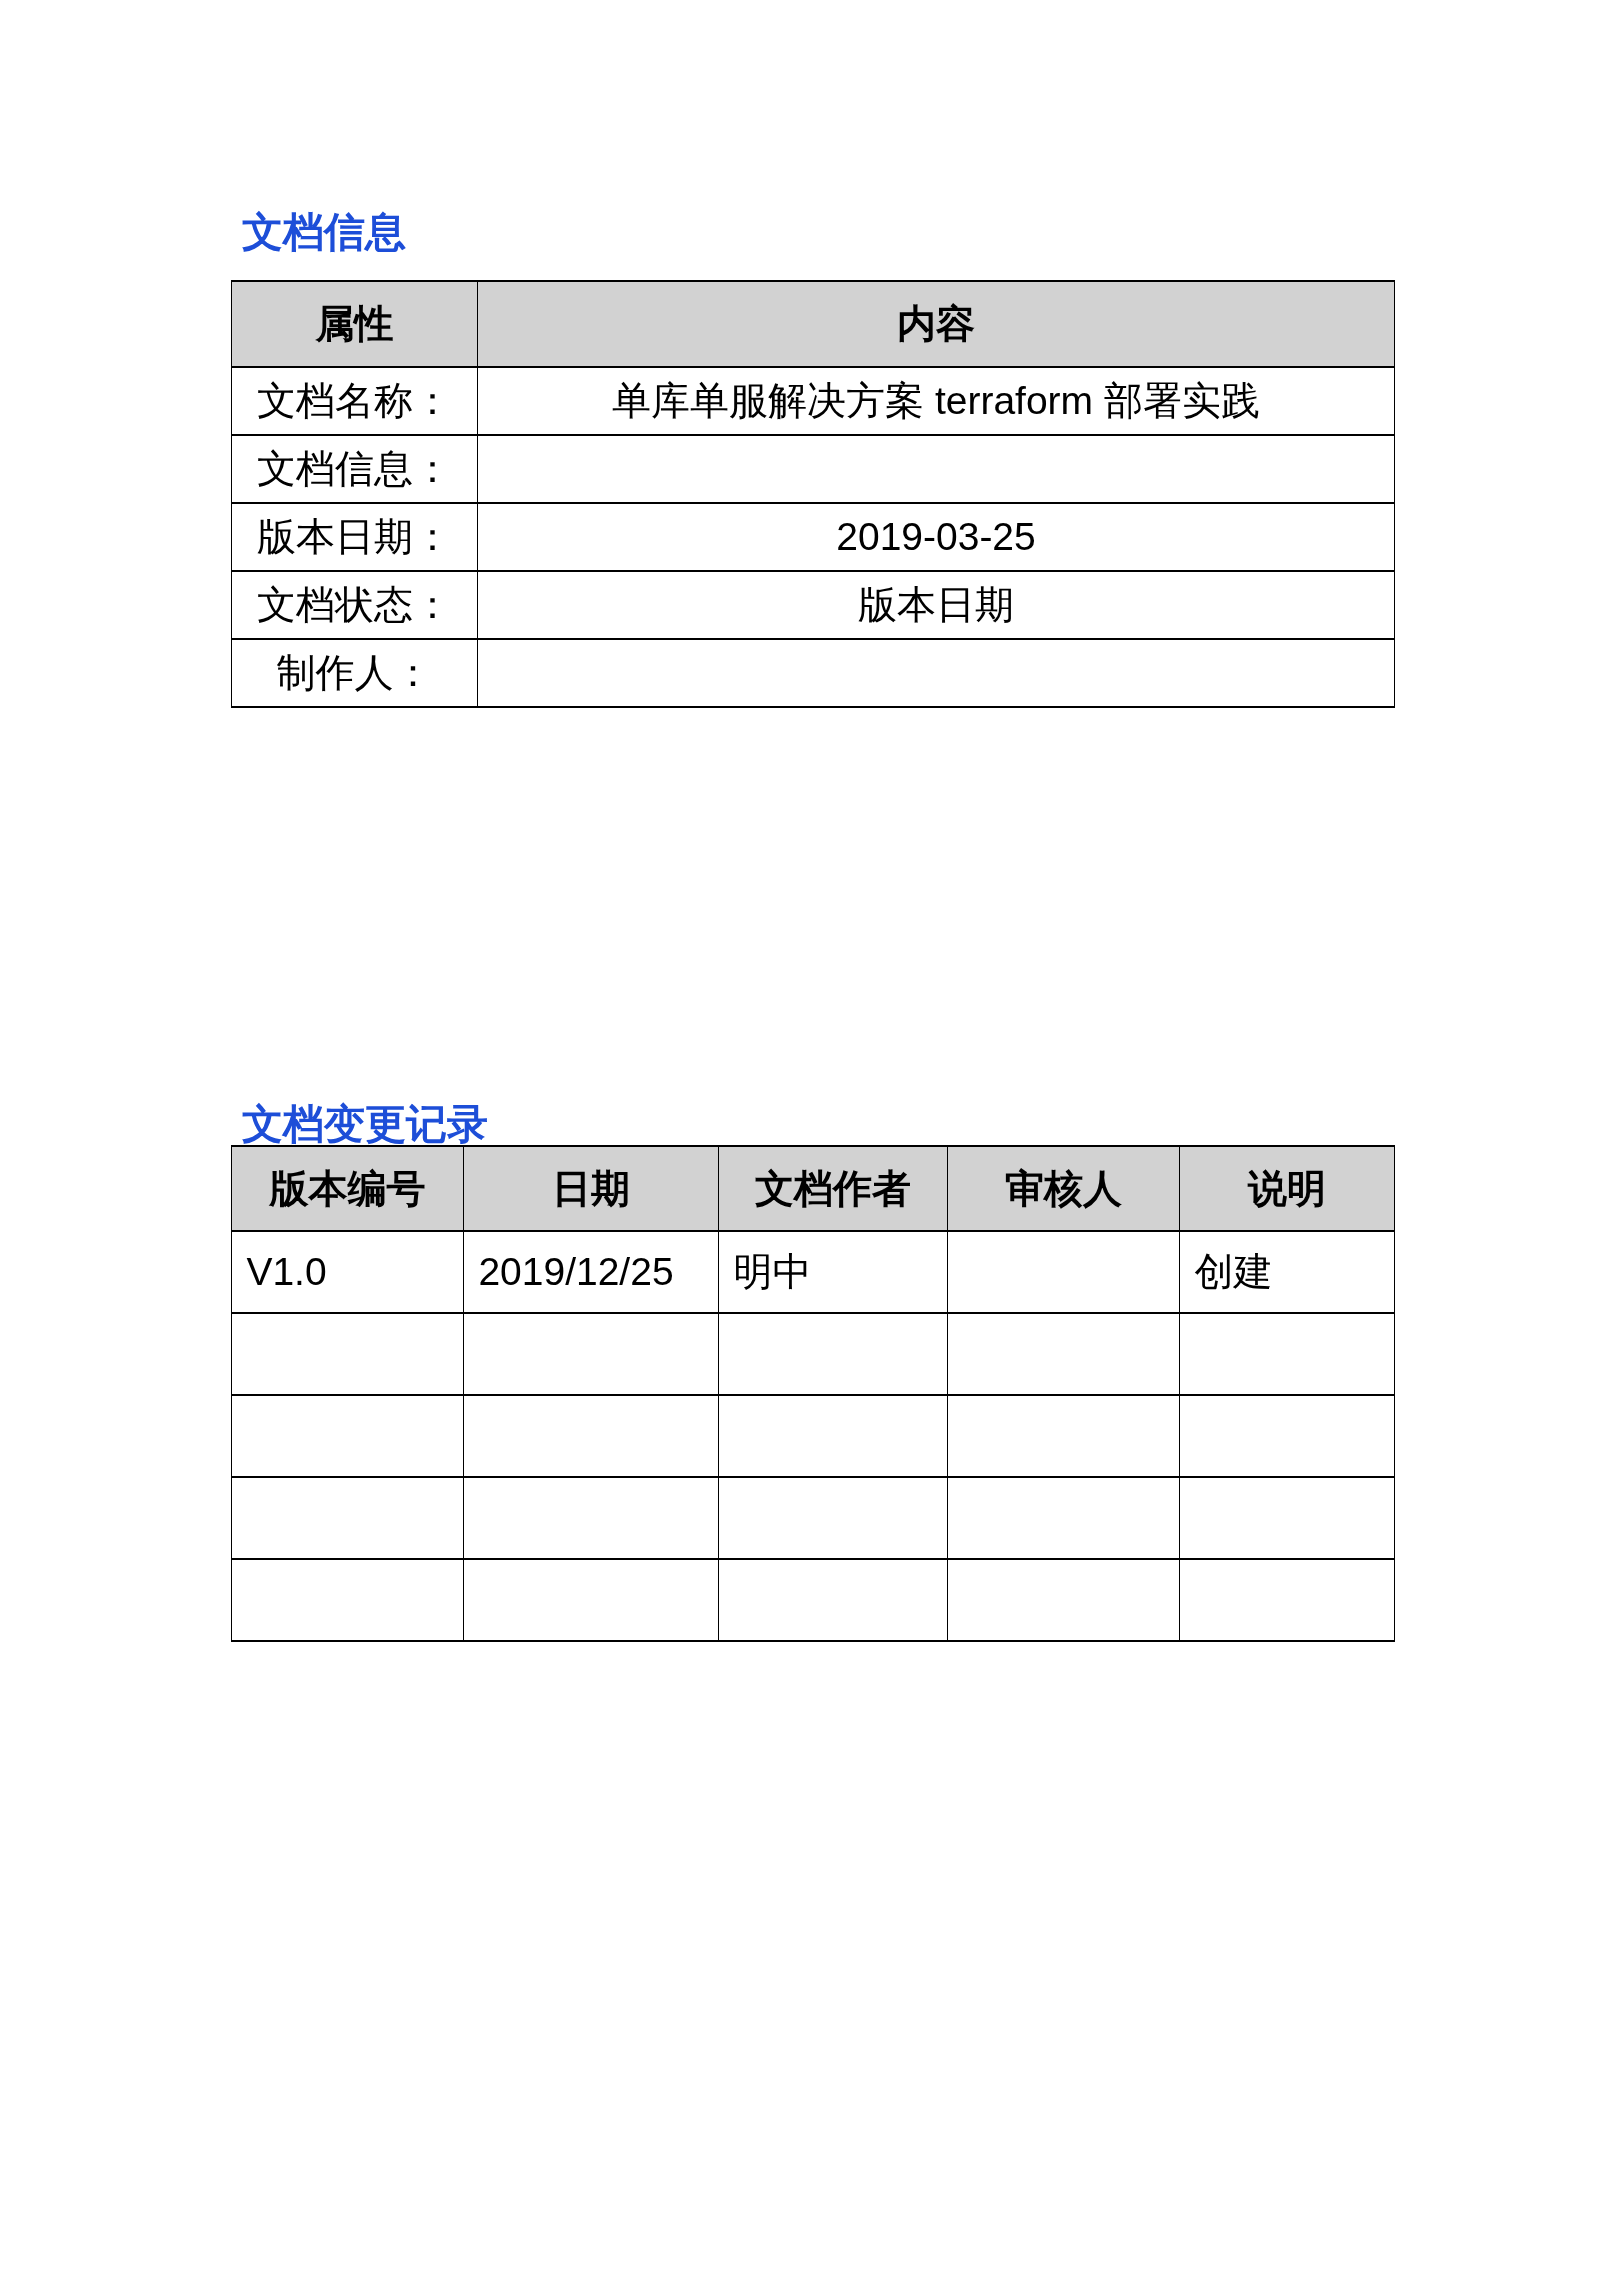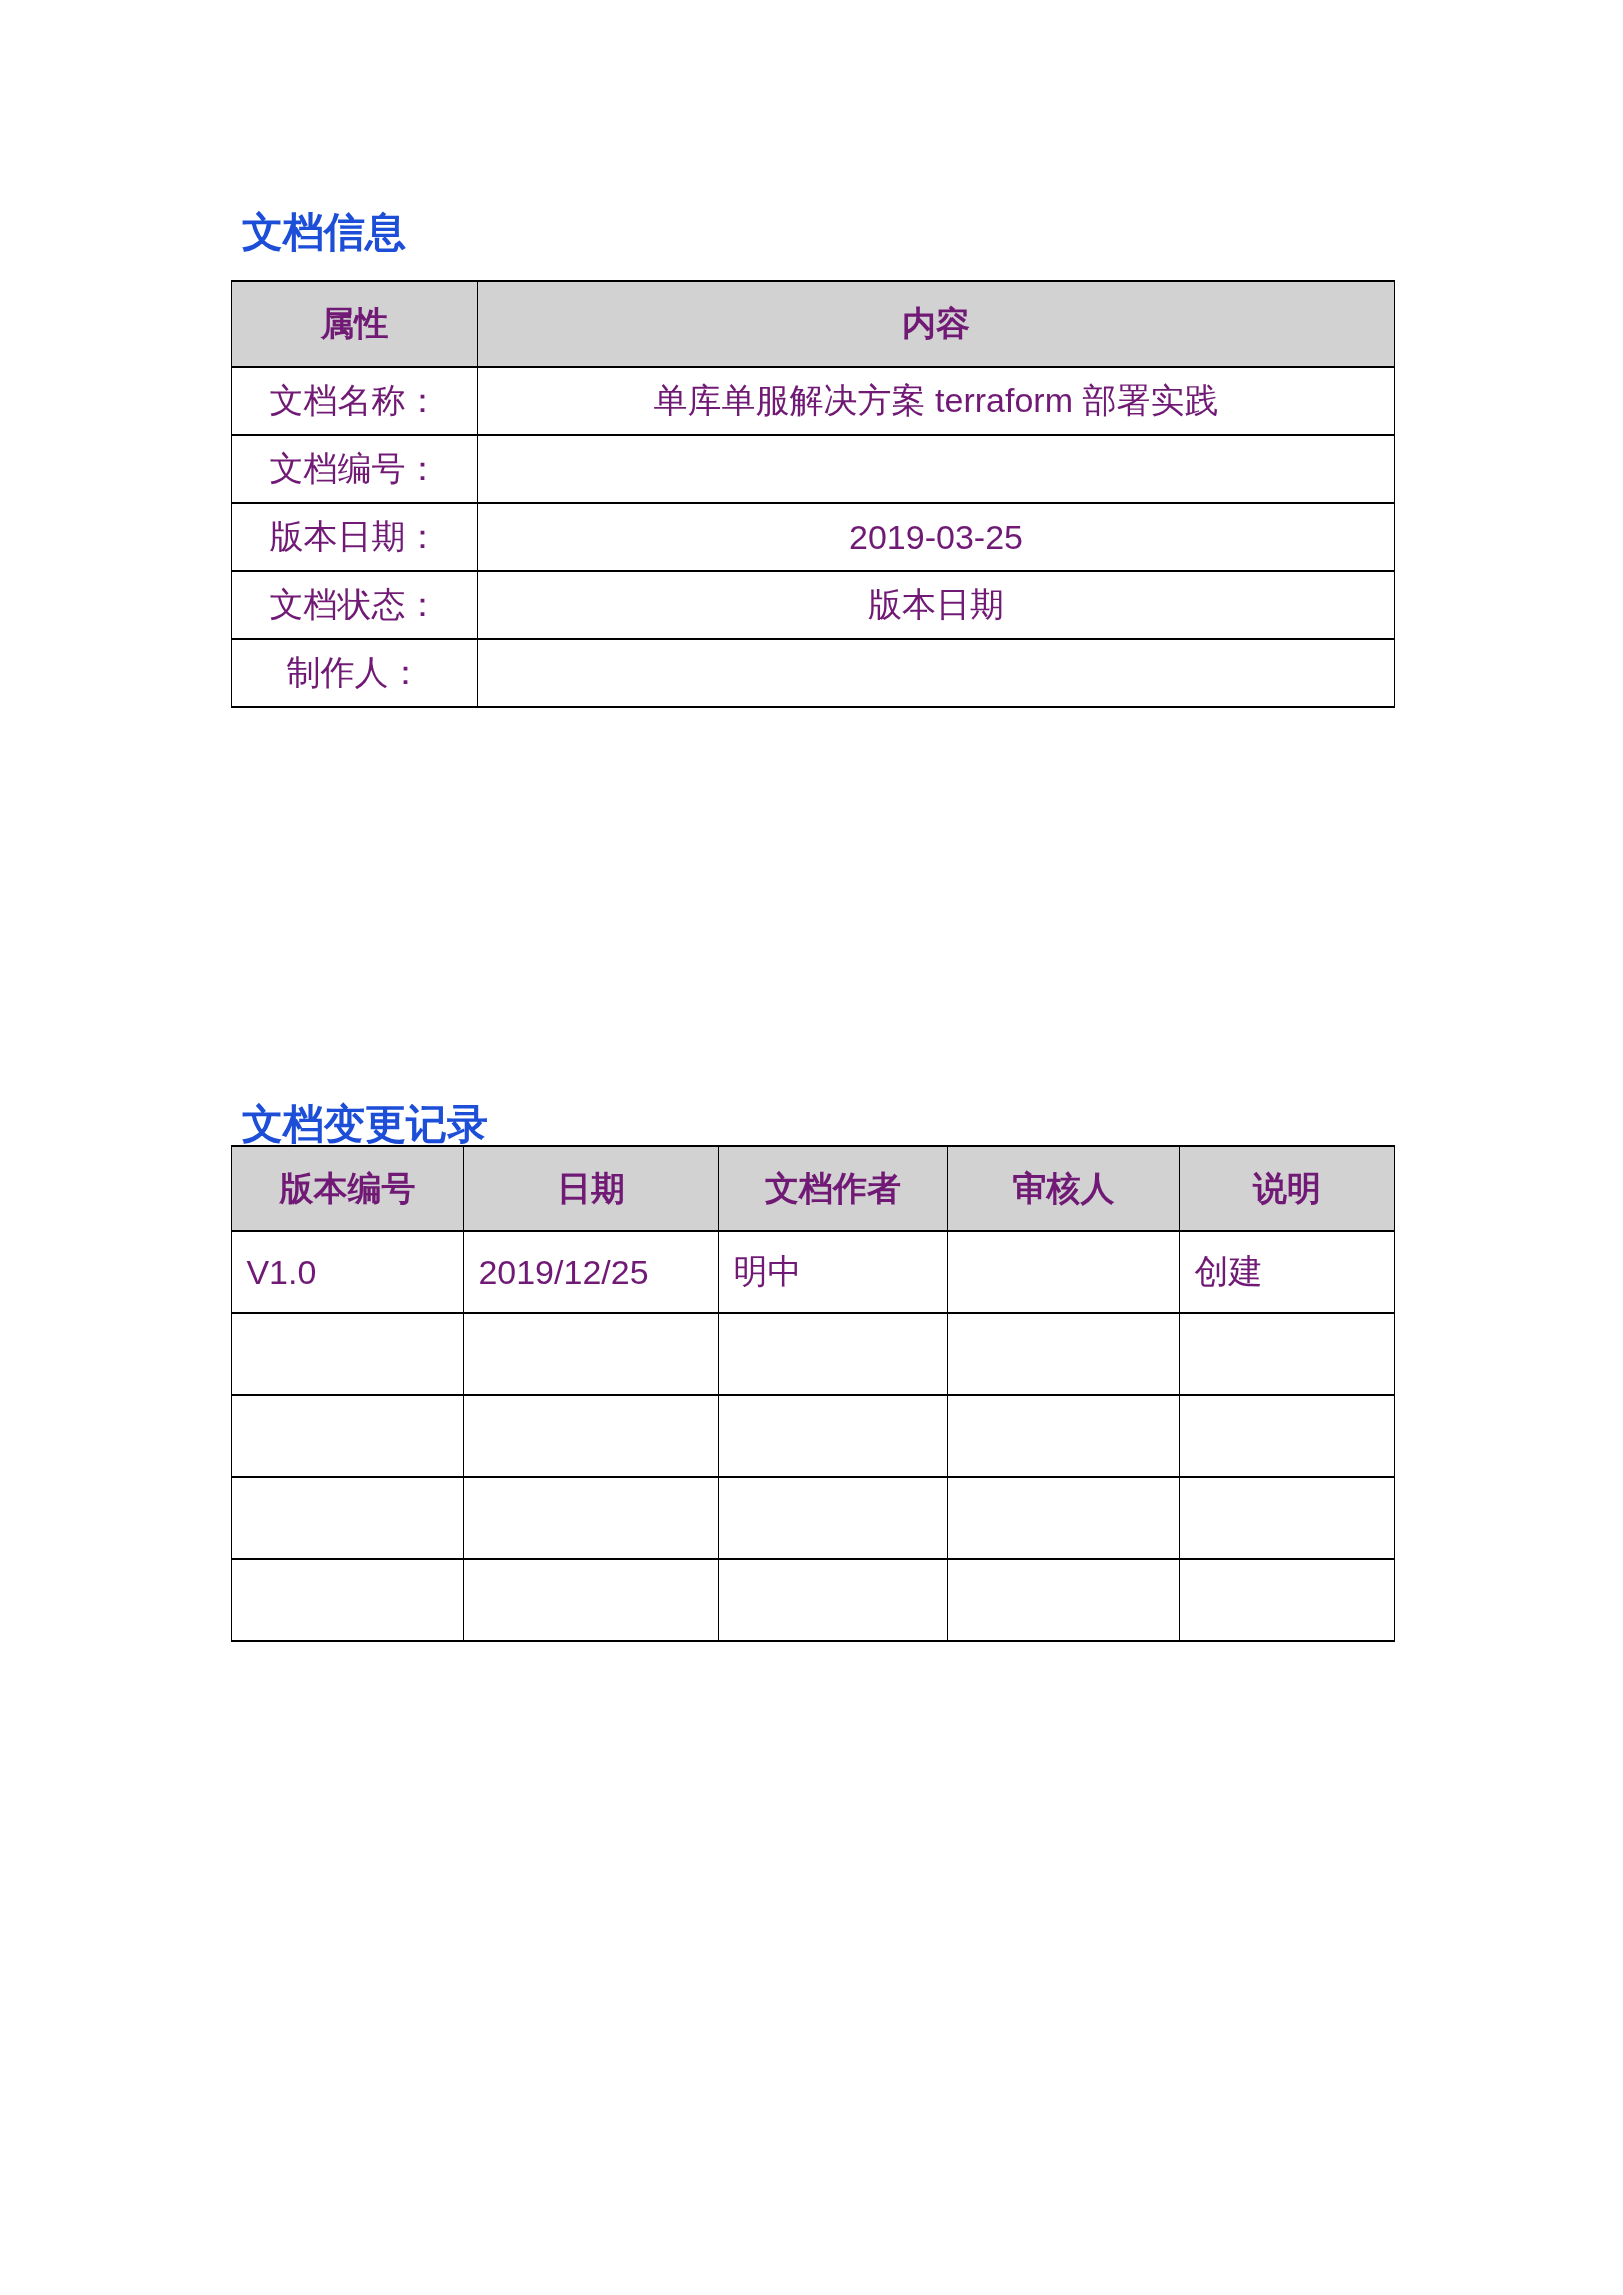--- a/index.html
+++ b/index.html
@@ -38,25 +38,25 @@
     table-layout: fixed;
     background: #ffffff;
   }
   #table-doc-info { top: 280px; width: 1163px; }
   #table-change-log { top: 1145px; width: 1163px; }
 
   .doc-table th, .doc-table td {
     border: 1.3px solid #000000;
     border-top-width: 2px;
     border-bottom-width: 2px;
-    font-size: 34px;
+    font-size: 39px;
     padding: 0;
     overflow: hidden;
     vertical-align: middle;
-    color: #701a75;
+    color: #000000;
     margin-left: 9px;
   }
   .doc-table th {
     background: #d2d2d2;
     font-weight: 700;
     text-align: center;
   }
   #table-doc-info thead tr { height: 86px; }
   #table-doc-info tbody tr { height: 68px; }
   #table-change-log thead tr { height: 85px; }
@@ -85,21 +85,21 @@
         <th>属性</th>
         <th>内容</th>
       </tr>
     </thead>
     <tbody>
       <tr>
         <td>文档名称：</td>
         <td>单库单服解决方案 terraform 部署实践</td>
       </tr>
       <tr>
-        <td>文档编号：</td>
+        <td>文档信息：</td>
         <td></td>
       </tr>
       <tr>
         <td>版本日期：</td>
         <td>2019-03-25</td>
       </tr>
       <tr>
         <td>文档状态：</td>
         <td>版本日期</td>
       </tr>

